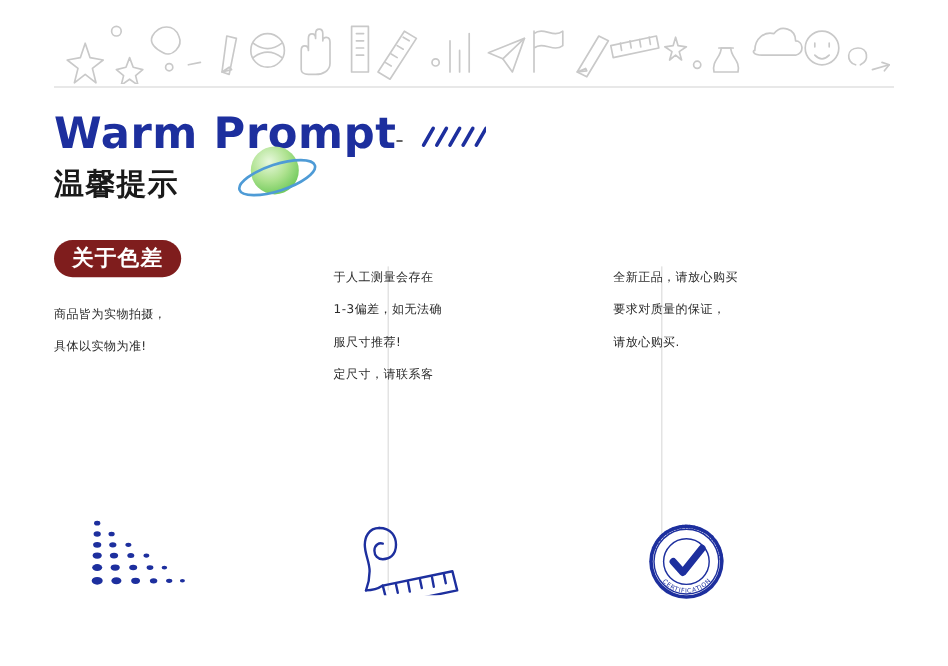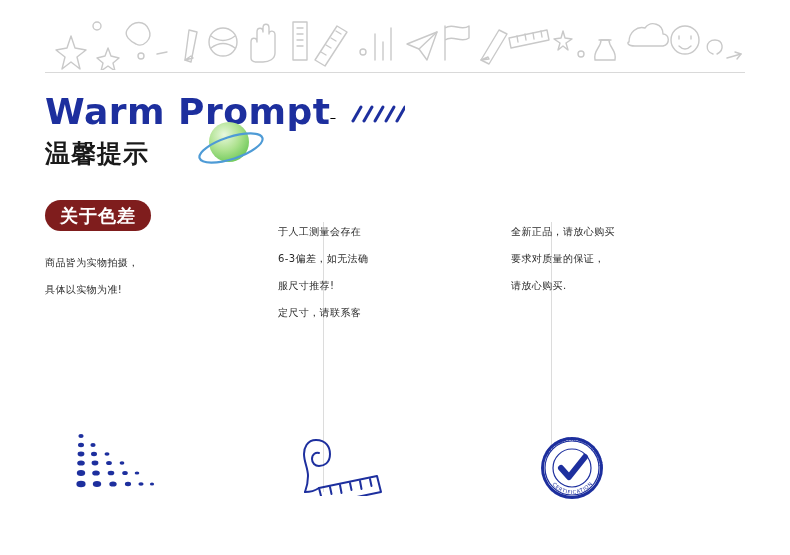--- a/index.html
+++ b/index.html
@@ -270,21 +270,21 @@
         </g>
       </svg>
     </div>
   </div>
 
   <div class="col-divider div1"></div>
 
   <div class="col">
     <div class="col-body">
       <div>于人工测量会存在</div>
-      <div>6-3偏差，如无法确</div>
+      <div>1-3偏差，如无法确</div>
       <div>服尺寸推荐!</div>
       <div>定尺寸，请联系客</div>
     </div>
     <div class="icon-holder c2">
       <svg width="92" height="66" viewBox="0 0 92 66" fill="none" stroke="#1d2f9e" stroke-width="2" stroke-linejoin="round" stroke-linecap="round">
 
         <path d="M14 10 c-9 0 -12 8 -12 14 0 8 4 14 4 22 0 8 -3 16 -3 16"></path>
         <path d="M14 10 c10 0 14 7 14 14 0 9 -6 12 -11 12 -4 0 -7 -3 -7 -7 0 -5 4 -7 7 -6"></path>
         <path d="M3 62 c8 0 14 -4 14 -4"></path>
 

